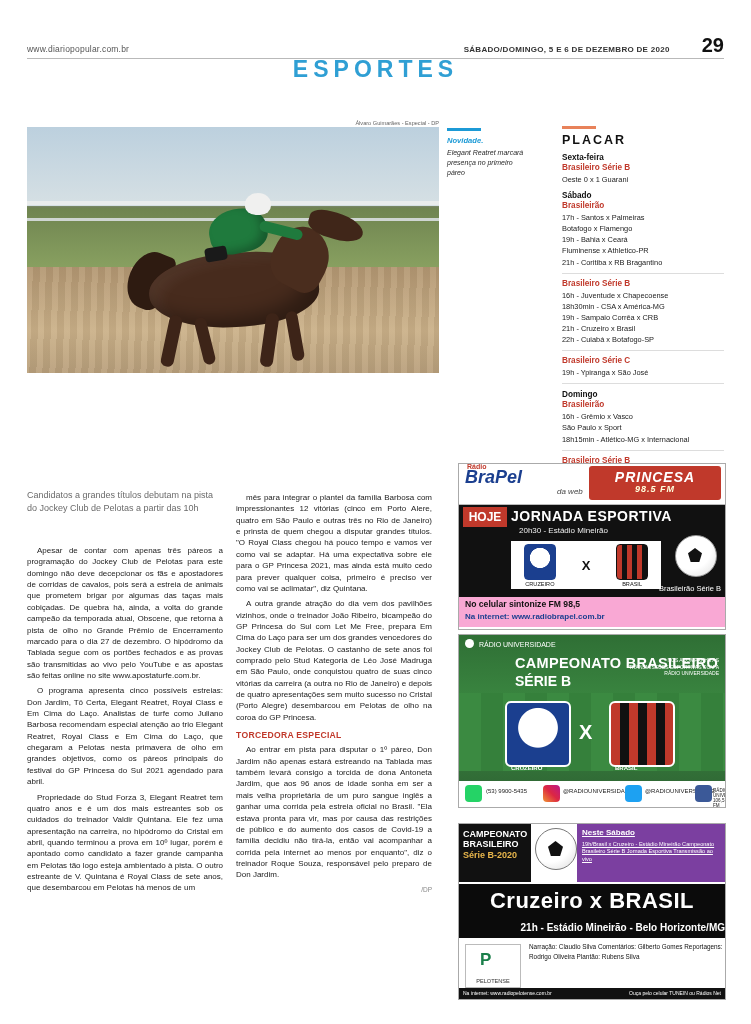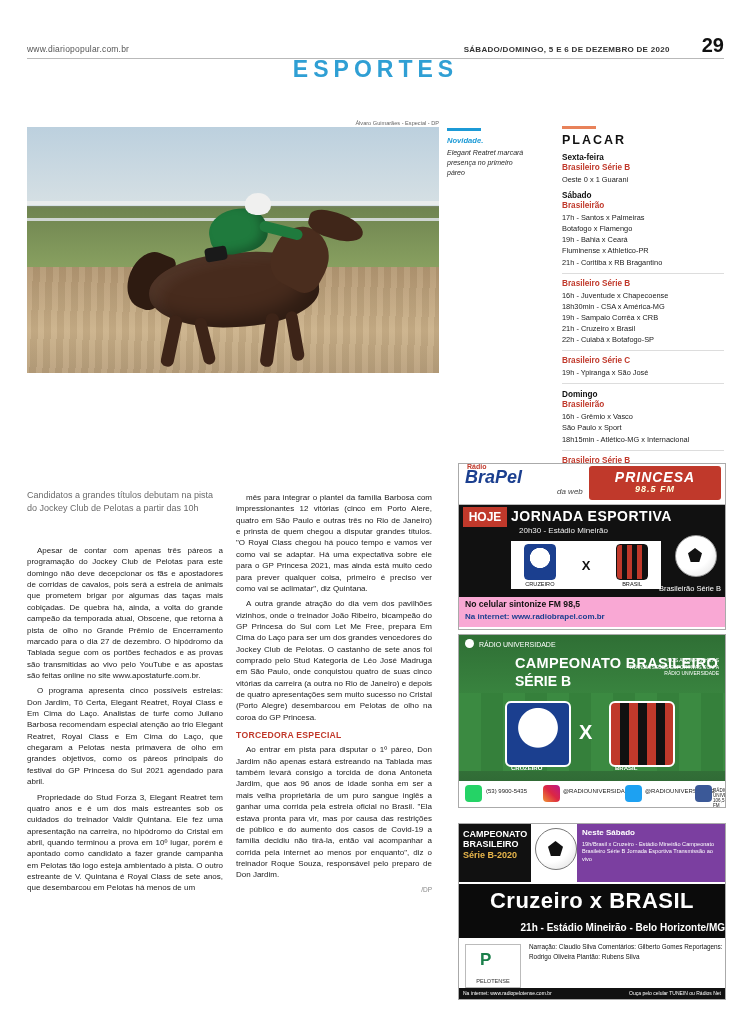--- a/index.html
+++ b/index.html
@@ -167,21 +167,21 @@
   
   .ad3{left:458px;top:823px;width:266px;height:175px;background:#fff;}
   .ad3 .lblock{position:absolute;left:0;top:0;width:72px;height:58px;background:#111;color:#fff;
     font-size:9px;font-weight:bold;line-height:1.15;padding:5px 4px;box-sizing:border-box;}
   .ad3 .lblock span{color:#e8b64c;}
   .ad3 .ball3{position:absolute;left:76px;top:4px;width:40px;height:40px;border-radius:50%;
     background:radial-gradient(circle at 35% 30%,#fff 55%,#dadada 100%);border:1px solid #777;}
   .ad3 .ball3:after{content:"";position:absolute;left:12px;top:12px;width:15px;height:15px;background:#111;
     clip-path:polygon(50% 0,100% 38%,81% 100%,19% 100%,0 38%);}
   .ad3 .rblock{position:absolute;right:0;top:0;width:148px;height:58px;background:#7b3fa0;color:#fff;
-    font-size:5.6px;line-height:1.35;padding:4px 5px;box-sizing:border-box;}
+    font-size:5.6px;line-height:1.35;padding:4px 5px;box-sizing:border-box;text-decoration:underline;}
   .ad3 .rblock .t{font-size:8px;font-weight:bold;margin-bottom:2px;}
   .ad3 .big{position:absolute;left:0;top:60px;width:100%;height:34px;background:#0b0b0b;color:#fff;
     font-size:22px;font-weight:bold;text-align:center;line-height:34px;letter-spacing:.5px;}
   .ad3 .time{position:absolute;left:0;top:94px;width:100%;height:20px;background:#0b0b0b;color:#fff;
     font-size:10px;font-weight:bold;text-align:right;line-height:20px;}
   .ad3 .badge{position:absolute;left:6px;top:120px;width:54px;height:42px;border:1px solid #bbb;background:#fff;}
   .ad3 .badge .p{position:absolute;left:14px;top:5px;font-size:17px;font-weight:bold;color:#1b7f4a;}
   .ad3 .badge .n{position:absolute;left:2px;bottom:3px;width:50px;text-align:center;font-size:5.6px;color:#333;}
   .ad3 .crew{position:absolute;left:70px;top:118px;font-size:6.4px;line-height:1.55;color:#111;}
   .ad3 .foot{position:absolute;left:0;bottom:0;width:100%;height:11px;background:#111;color:#fff;

